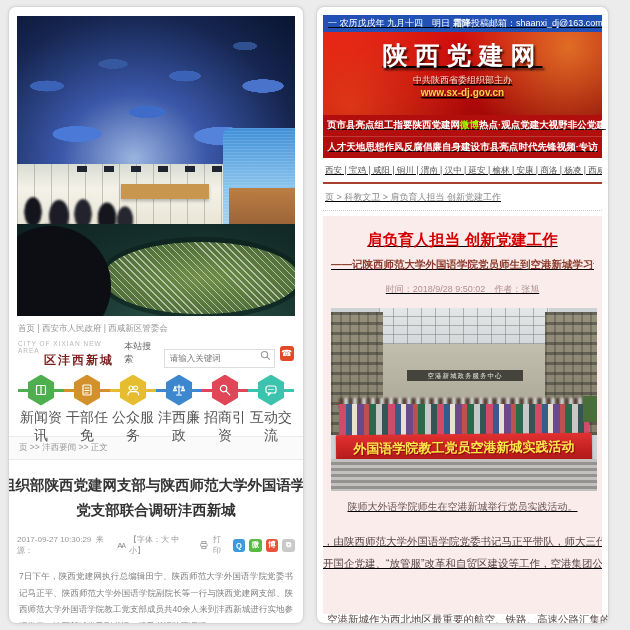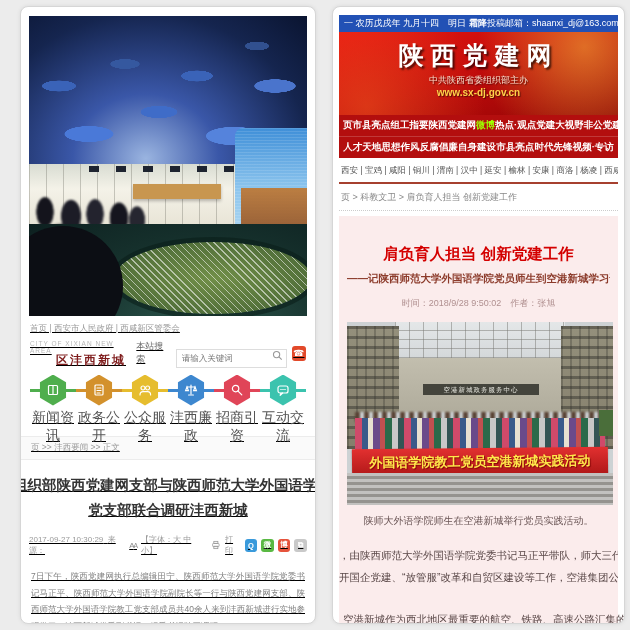--- a/index.html
+++ b/index.html
@@ -1,21 +1,21 @@
 <!DOCTYPE html>
 <html><head>
 <meta charset="utf-8">
 <style>
   html,body{margin:0;padding:0;}
   body{width:630px;height:630px;background:#ececec;position:relative;overflow:hidden;
        font-family:"Liberation Sans","DejaVu Sans",sans-serif;}
   .panel{position:absolute;top:6px;height:618px;background:#fff;border:1px solid #d6d6d6;
          border-radius:8px;overflow:hidden;box-sizing:border-box;box-shadow:0 0 4px rgba(0,0,0,.08);}
-  #left-panel{left:20px;width:296px;text-decoration:underline;}
-  #right-panel{left:332px;width:293px;}
+  #left-panel{left:8px;width:296px;}
+  #right-panel{left:316px;width:293px;text-decoration:underline;}
 
   
   .lphoto{margin:9px 8px 0;height:300px;position:relative;overflow:hidden;background:#0d1830;}
   .lp-ceiling{position:absolute;top:0;left:0;right:0;height:150px;
     background:
       radial-gradient(ellipse 40px 13px at 60px 118px,#4a79d8 60%,transparent 62%),
       radial-gradient(ellipse 30px 10px at 130px 96px,#3f6cc8 60%,transparent 62%),
       radial-gradient(ellipse 46px 15px at 205px 120px,#5583dc 60%,transparent 62%),
       radial-gradient(ellipse 26px 9px at 168px 60px,#3a63b8 60%,transparent 62%),
       radial-gradient(ellipse 34px 11px at 246px 70px,#4a74cc 60%,transparent 62%),
@@ -112,21 +112,21 @@
   .banner-url{font-size:10px;font-weight:bold;color:#ffd24a;text-shadow:1px 1px 1px rgba(0,0,0,.5);}
   .rnav{background:#b30e0e;color:#fff;font-weight:bold;font-size:9.5px;}
   .rnav-row{display:flex;justify-content:space-between;padding:4px 4px;white-space:nowrap;}
   .rnav-row.second{border-top:1px solid rgba(255,255,255,.18);justify-content:space-around;}
   .rnav-item{cursor:pointer;}
   .weibo{color:#9eff00;}
   .citylinks{font-size:8.5px;color:#555;padding:7px 2px 5px;border-bottom:2px solid #a6402f;
     white-space:nowrap;overflow:hidden;}
   .rbc{font-size:9px;color:#888;padding:7px 2px 6px;border-bottom:1px dotted #ccc;
     white-space:nowrap;overflow:hidden;}
-  .pink{background:#fbecec;margin-top:5px;padding:28px 8px 40px;}
+  .pink{background:#fbecec;margin-top:5px;padding:14px 8px 40px;}
   .rtitle{text-align:center;font-size:15.5px;font-weight:bold;color:#d40000;}
   .rsub{text-align:center;font-size:10.5px;color:#8c3b2b;margin-top:7px;font-weight:bold;
     white-space:nowrap;overflow:hidden;}
   .rmeta{text-align:center;font-size:9px;color:#b09090;margin:11px 0 12px;}
   .rphoto{width:266px;height:183px;margin:0 auto;position:relative;overflow:hidden;background:#cdd2d4;}
   .rp-canopy{position:absolute;top:0;left:48px;right:48px;height:36px;
     background:
       repeating-linear-gradient(90deg,rgba(120,120,115,.5) 0 1px,transparent 1px 14px),
       repeating-linear-gradient(0deg,rgba(120,120,115,.5) 0 1px,transparent 1px 9px),
       linear-gradient(#e4e7e8,#d4d8da);}
@@ -221,21 +221,21 @@
       </div>
       <div class="lnav-item">
         <div class="hex c2">
             <svg viewBox="0 0 14 14">
               <rect x="3" y="2" width="8" height="10" rx="1"></rect>
               <line x1="5" y1="5" x2="9" y2="5"></line>
               <line x1="5" y1="7.5" x2="9" y2="7.5"></line>
               <line x1="5" y1="10" x2="8" y2="10"></line>
             </svg>
           </div>
-        <div class="lnav-label">政务公开</div>
+        <div class="lnav-label">干部任免</div>
       </div>
       <div class="lnav-item">
         <div class="hex c3">
             <svg viewBox="0 0 14 14">
               <circle cx="5" cy="5" r="2"></circle>
               <circle cx="9.6" cy="5" r="2"></circle>
               <path d="M2 12c0-2.4 1.6-3.4 3-3.4h4.6c1.4 0 3 1 3 3.4"></path>
             </svg>
           </div>
         <div class="lnav-label">公众服务</div>

